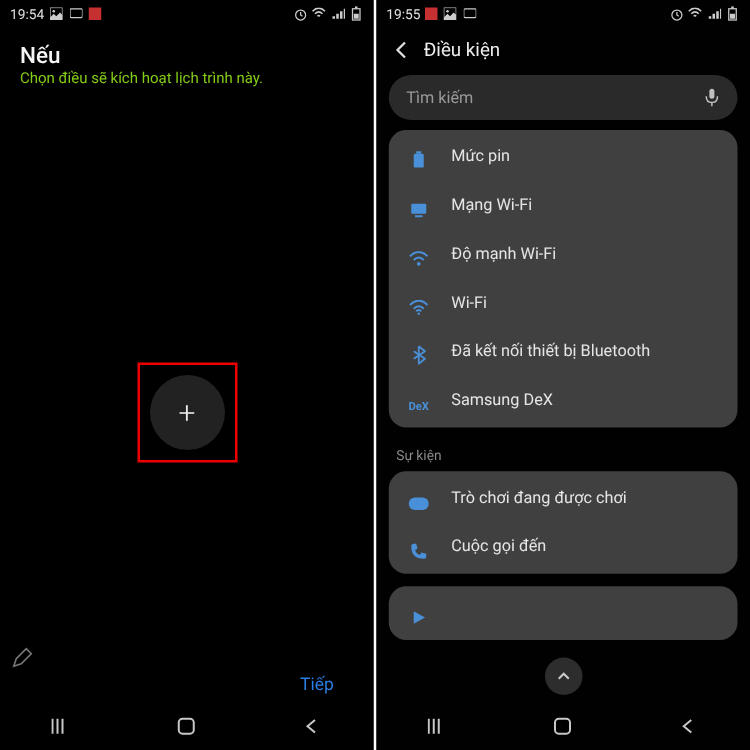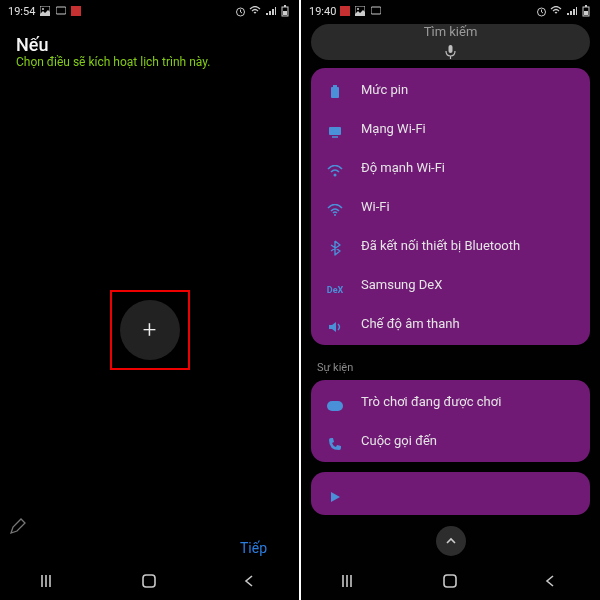--- a/index.html
+++ b/index.html
@@ -26,26 +26,26 @@
   .next-btn { position: absolute; right: 32px; bottom: 44px; color: #2a7de1; font-size: 14px; }
 
   
   .navbar { position: absolute; bottom: 0; left: 0; right: 0; height: 38px; display: flex; justify-content: space-around; align-items: center; color: #c8c8c8; }
   .nav-icon { width: 22px; height: 22px; display: flex; align-items: center; justify-content: center; }
 
   
   .r-header { display: flex; align-items: center; gap: 10px; padding: 6px 12px; height: 36px; }
   .back-arrow { color: #e0e0e0; font-size: 18px; }
   .r-title { color: #eee; font-size: 15px; }
-  .search-bar { margin: 2px 10px 8px; background: #2a2a2a; border-radius: 22px; height: 36px; display: flex; align-items: center; padding: 0 14px; flex-direction: column; }
+  .search-bar { margin: 2px 10px 8px; background: #2a2a2a; border-radius: 22px; height: 36px; display: flex; align-items: center; padding: 0 14px; }
   .search-text { flex: 1; color: #9a9a9a; font-size: 13px; }
   .mic { color: #c0c0c0; }
 
   .scroll { padding: 0 10px; }
-  .group { background: #701a75; border-radius: 14px; padding: 2px 0; margin-bottom: 10px; }
+  .group { background: #404040; border-radius: 14px; padding: 2px 0; margin-bottom: 10px; }
   .item { display: flex; align-items: center; height: 39px; padding: 0 14px; gap: 16px; }
   .item-icon { width: 20px; height: 20px; display: flex; align-items: flex-end; justify-content: center; color: #4a90d9; font-size: 12px; }
   .item-label { color: #e5e5e5; font-size: 13px; }
   .section-label { color: #8a8a8a; font-size: 11px; padding: 6px 6px 6px; }
   .hl { outline: 2px solid #e00; outline-offset: -1px; border-radius: 12px; }
   .fab-up { position: absolute; bottom: 44px; left: 50%; transform: translateX(-50%); width: 30px; height: 30px; border-radius: 50%; background: #2d2d2d; display: flex; align-items: center; justify-content: center; color: #ccc; font-size: 13px; }
 
   svg { display: block; }
 </style>
 </head>
@@ -132,21 +132,21 @@
           <svg width="14" height="14" viewBox="0 0 14 14">
             <path d="M10 2 L4 7 L10 12" fill="none" stroke="#c8c8c8" stroke-width="1.6"></path>
           </svg>
         </div>
     </div>
   </div>
 
   <div class="phone phone-right">
     <div class="status-bar">
       <div class="status-left">
-        <span>19:40</span>
+        <span>19:55</span>
         <span class="sicon red-sq"></span>
         <span class="sicon">
             <svg width="10" height="10" viewBox="0 0 10 10">
               <rect x="0" y="0" width="10" height="10" fill="none" stroke="#ccc" stroke-width="1"></rect>
               <circle cx="3" cy="3" r="1" fill="#ccc"></circle>
               <path d="M0 8 L3 5 L5 7 L8 4 L10 6 L10 10 L0 10 Z" fill="#ccc"></path>
             </svg>
           </span>
         <span class="sicon">
             <svg width="10" height="10" viewBox="0 0 10 10">
@@ -174,20 +174,28 @@
         <span class="sicon">
             <svg width="10" height="12" viewBox="0 0 10 12">
               <rect x="2" y="2" width="6" height="9" fill="none" stroke="#ccc" stroke-width="1"></rect>
               <rect x="4" y="0" width="2" height="2" fill="#ccc"></rect>
               <rect x="3" y="6" width="4" height="4" fill="#ccc"></rect>
             </svg>
           </span>
       </div>
     </div>
 
+    <div class="r-header">
+      <span class="back-arrow">
+          <svg width="16" height="16" viewBox="0 0 16 16">
+            <path d="M11 2 L5 8 L11 14" fill="none" stroke="#e0e0e0" stroke-width="1.8"></path>
+          </svg>
+        </span>
+      <span class="r-title">Điều kiện</span>
+    </div>
 
     <div class="search-bar">
       <span class="search-text">Tìm kiếm</span>
       <span class="mic">
           <svg width="13" height="16" viewBox="0 0 13 16">
             <rect x="4.5" y="1" width="4" height="8" rx="2" fill="#c0c0c0"></rect>
             <path d="M2 7 Q2 12 6.5 12 Q11 12 11 7 M6.5 12 L6.5 15" stroke="#c0c0c0" stroke-width="1.2" fill="none"></path>
           </svg>
         </span>
     </div>
@@ -237,29 +245,20 @@
               </svg>
             </span>
             <span class="item-label">Đã kết nối thiết bị Bluetooth</span>
           </div>
           <div class="item">
             <span class="item-icon">
               <span style="color:#4a90d9;font-size:9px;font-weight:700">DeX</span>
             </span>
             <span class="item-label">Samsung DeX</span>
           </div>
-          <div class="item">
-            <span class="item-icon">
-              <svg width="16" height="14" viewBox="0 0 16 14">
-                <path d="M2 5 L5 5 L9 2 L9 12 L5 9 L2 9 Z" fill="#4a90d9"></path>
-                <path d="M11 4 Q14 7 11 10" stroke="#4a90d9" stroke-width="1.4" fill="none"></path>
-              </svg>
-            </span>
-            <span class="item-label">Chế độ âm thanh</span>
-          </div>
         </div>
       <div class="section-label">Sự kiện</div>
       <div class="group" id="g2">
           <div class="item">
             <span class="item-icon">
               <svg width="18" height="12" viewBox="0 0 18 12">
                 <rect x="1" y="1" width="16" height="10" rx="5" fill="#4a90d9"></rect>
               </svg>
             </span>
             <span class="item-label">Trò chơi đang được chơi</span>

